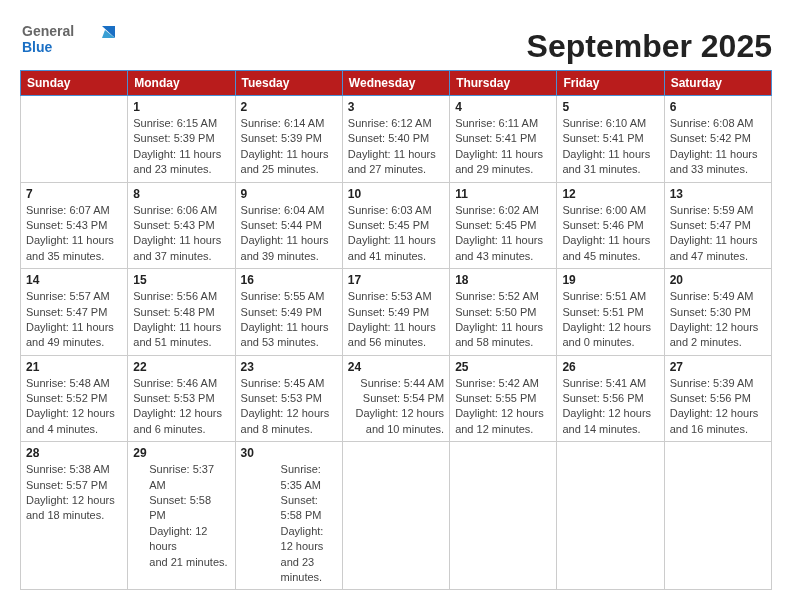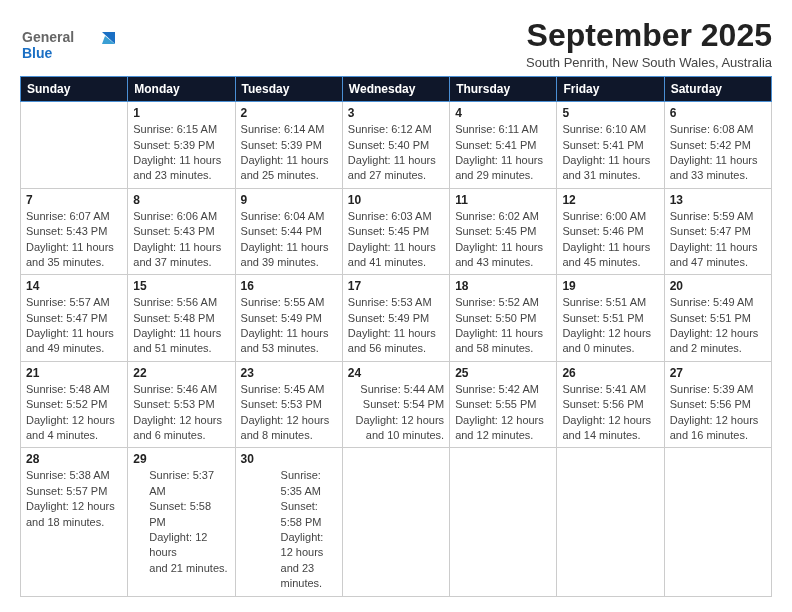--- a/index.html
+++ b/index.html
@@ -38,21 +38,21 @@
       font-size: 13px;
       color: #444;
       margin-top: 2px;
     }
     .calendar {
       width: 100%;
       border-collapse: collapse;
       table-layout: fixed;
     }
     .calendar th {
-      background: #0f172a;
+      background: #b91c1c;
       color: #fff;
       text-align: left;
       padding: 5px 6px;
       font-size: 12px;
       font-weight: bold;
       border: 1px solid #4a8fd4;
     }
     .calendar td {
       border: 1px solid #ccc;
       vertical-align: top;
@@ -90,21 +90,20 @@
           <text x="2" y="18" font-family="Arial" font-size="14" font-weight="bold" fill="#666">General</text>
           <text x="2" y="34" font-family="Arial" font-size="14" font-weight="bold" fill="#1a6fc4">Blue</text>
 
           <polygon points="82,8 95,8 95,20" fill="#1a6fc4"></polygon>
           <polygon points="85,12 95,20 82,20" fill="#3a9fd4"></polygon>
         </svg>
       </div>
     </div>
     <div class="title-block">
       <div class="month-title">September 2025</div>
-      <div class="location">South Penrith, New South Wales, Australia</div>
     </div>
   </div>
 
   <table class="calendar">
     <thead>
       <tr>
         <th>Sunday</th>
         <th>Monday</th>
         <th>Tuesday</th>
         <th>Wednesday</th>
@@ -249,21 +248,21 @@
           <td>
             <div class="day-number">19</div>
             <div class="day-info" style="white-space: pre-line;">Sunrise: 5:51 AM
 Sunset: 5:51 PM
 Daylight: 12 hours
 and 0 minutes.</div>
           </td>
           <td>
             <div class="day-number">20</div>
             <div class="day-info" style="white-space: pre-line;">Sunrise: 5:49 AM
-Sunset: 5:51 PM
+Sunset: 5:30 PM
 Daylight: 12 hours
 and 2 minutes.</div>
           </td>
         </tr>
         <tr class="week-row">
           <td>
             <div class="day-number">21</div>
             <div class="day-info" style="white-space: pre-line;">Sunrise: 5:48 AM
 Sunset: 5:52 PM
 Daylight: 12 hours

